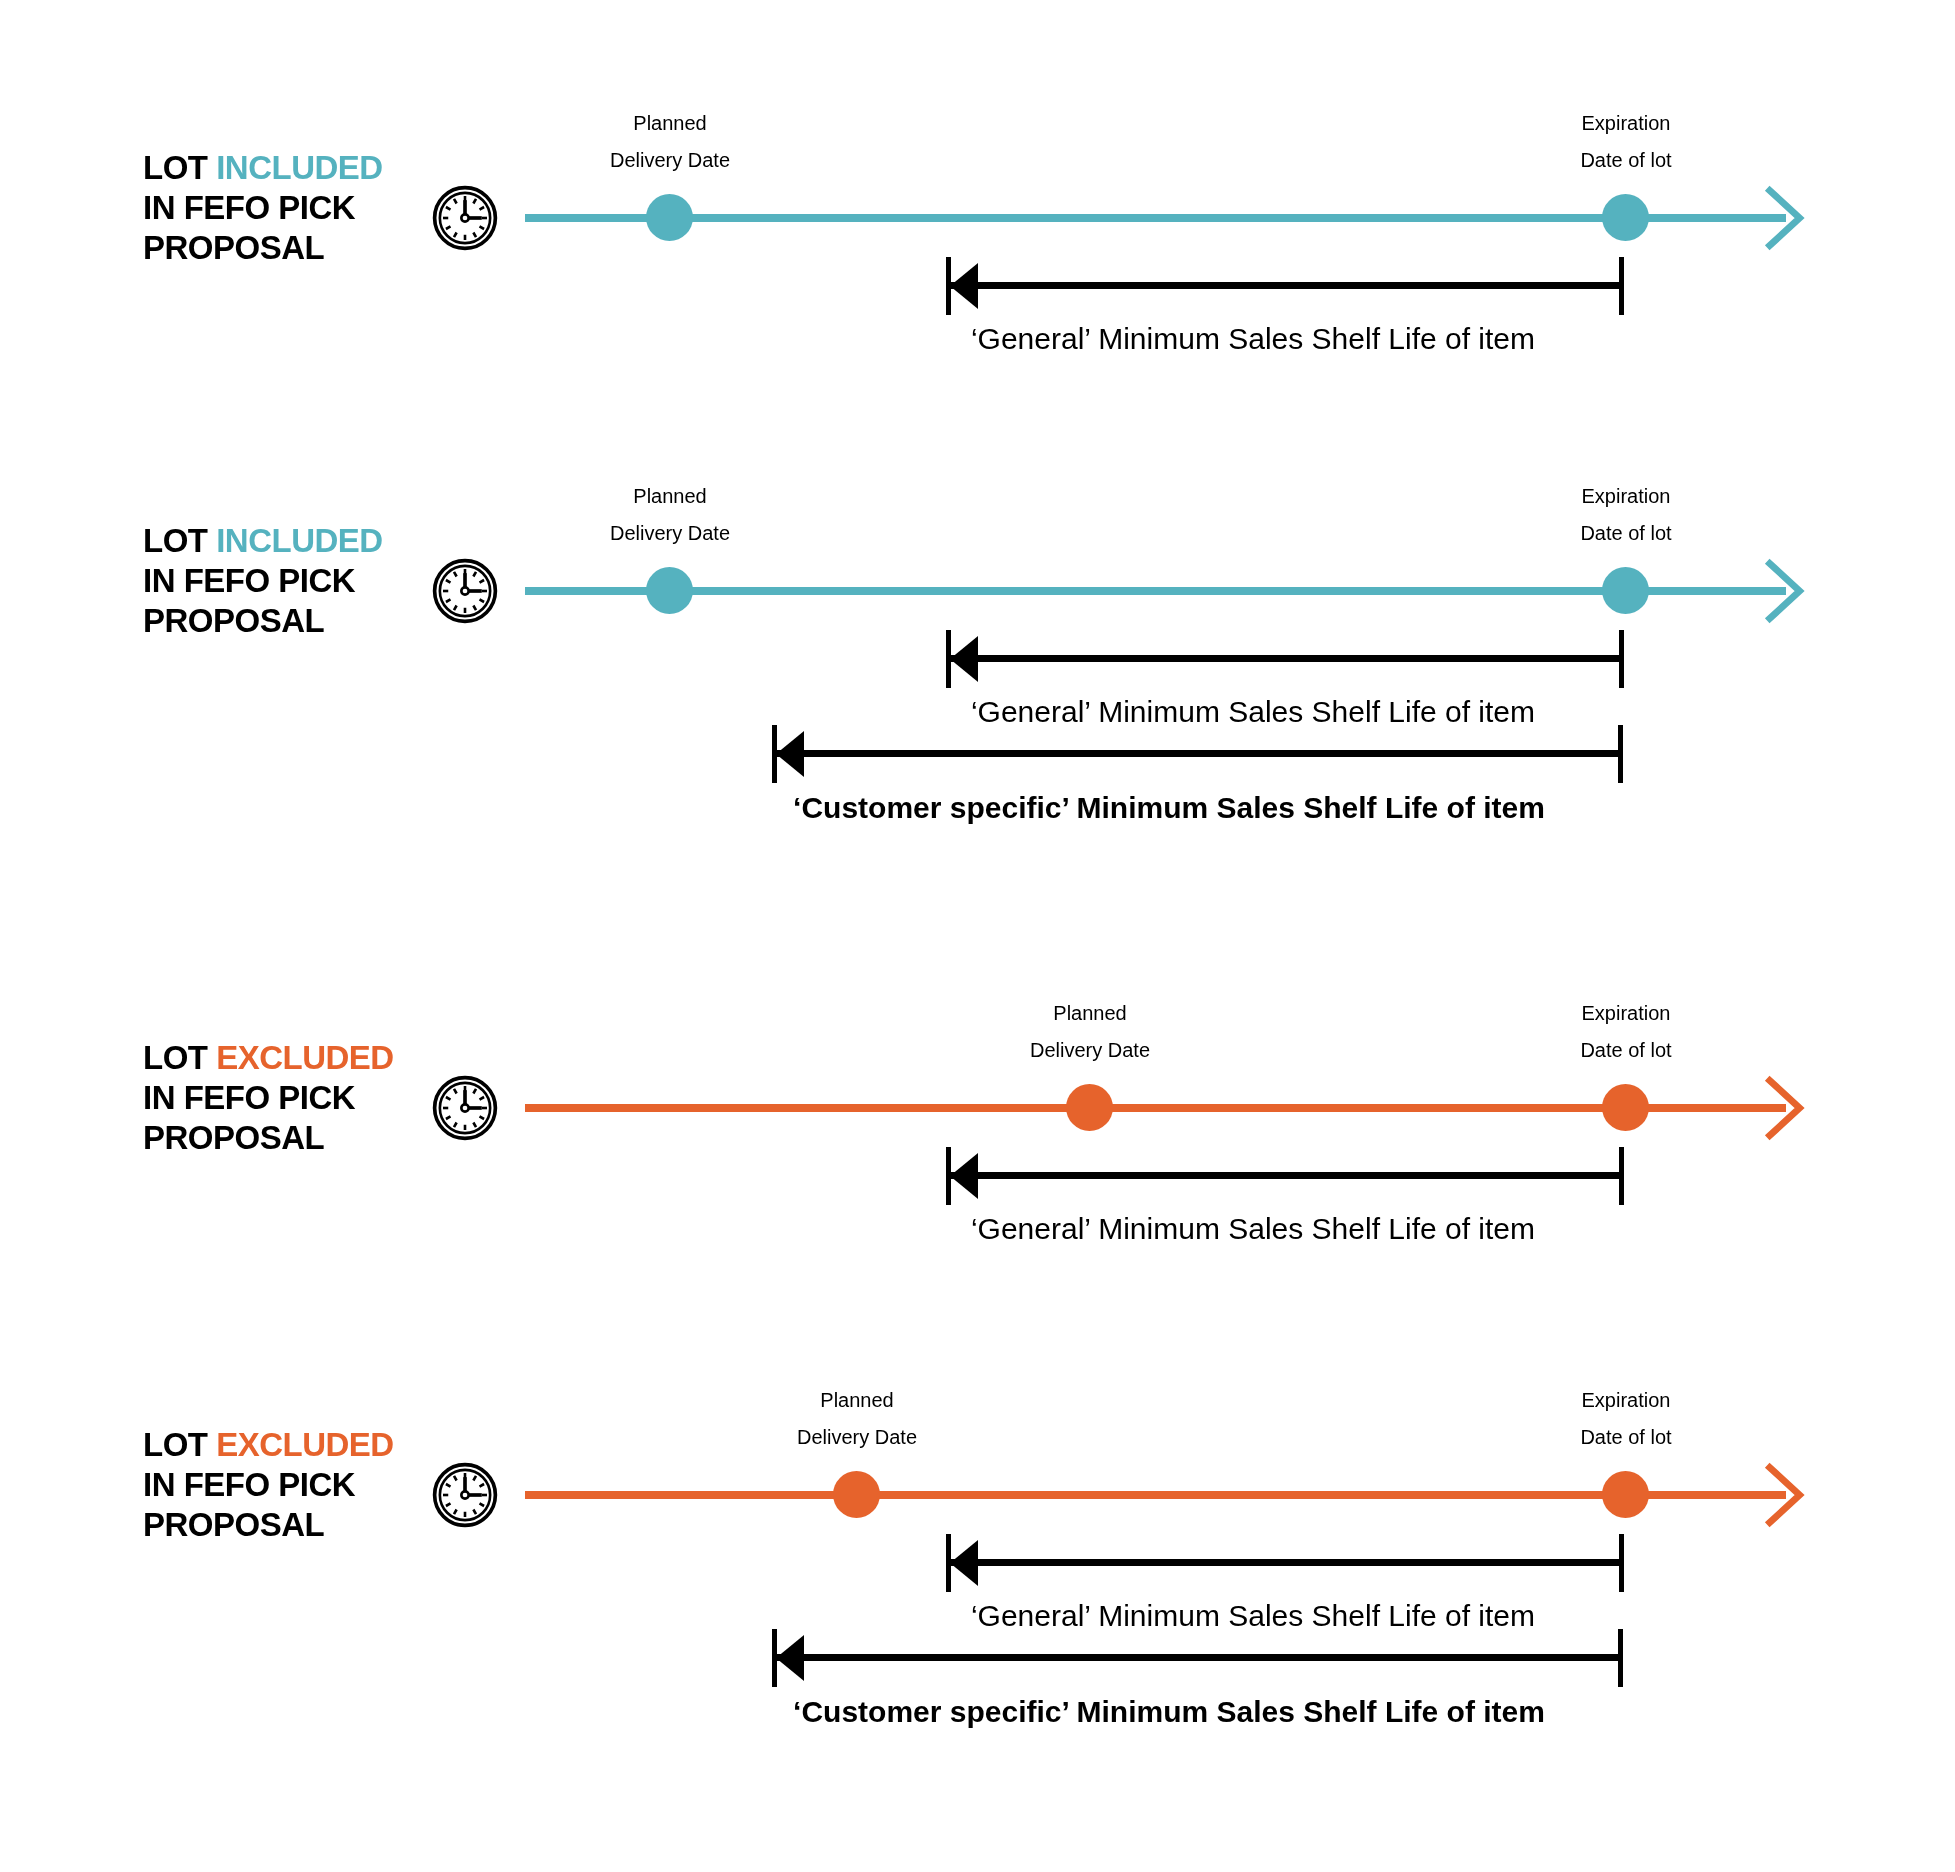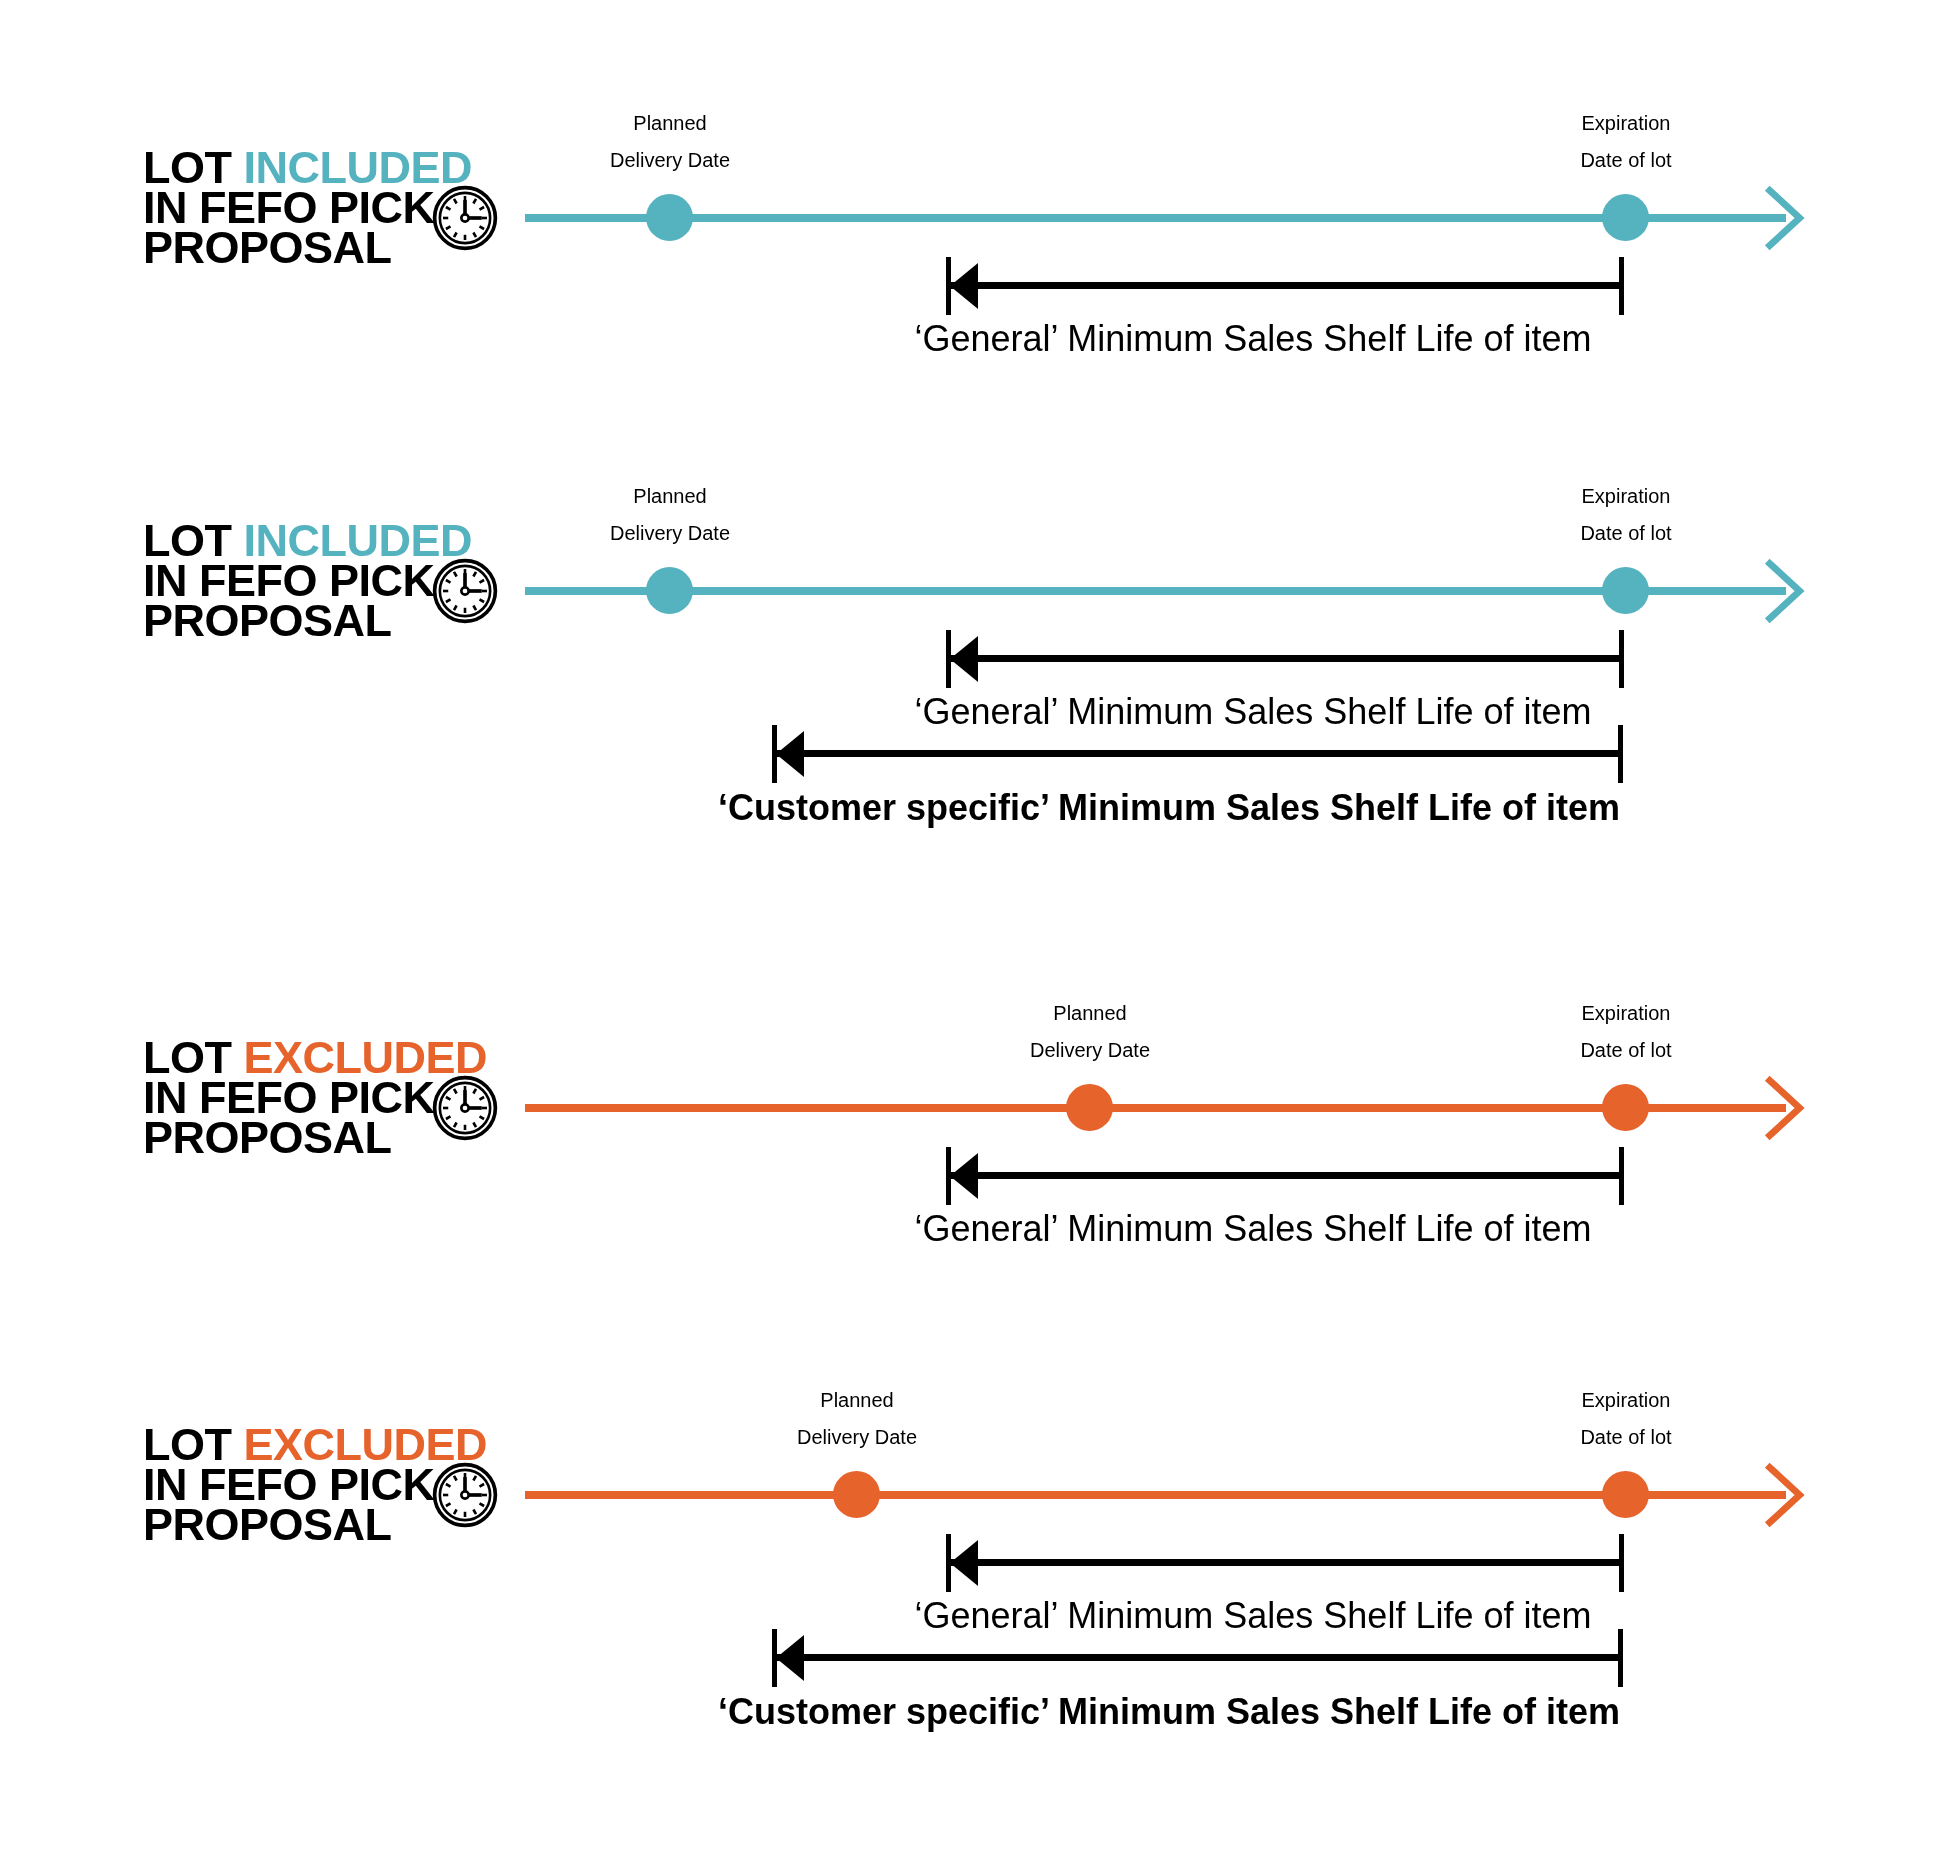--- a/index.html
+++ b/index.html
@@ -26,21 +26,21 @@
   .row-3 { top: 1108px; }
   .row-4 { top: 1495px; }
 
   
   .heading {
     position: absolute;
     left: 143px;
     top: -70px;
     margin: 0;
     font-weight: bold;
-    font-size: 45px;
+    font-size: 33px;
     line-height: 40px;
     letter-spacing: -0.5px;
     color: #000;
     white-space: nowrap;
   }
   .heading .hline { display: block; }
   .heading .status { color: var(--accent); }
 
   
   .clock {
@@ -120,21 +120,21 @@
     position: absolute;
     left: 5.3px;
     right: 2.1px;
     top: 25px;
     height: 7.4px;
     background: #000;
   }
   .m-label {
     position: absolute;
     transform: translateX(-50%);
-    font-size: 36px;
+    font-size: 30px;
     line-height: 37px;
     color: #000;
     white-space: nowrap;
   }
   .m-label.general  { left: 1253px; top: 102px; }
   .m-label.customer { left: 1169px; top: 198px; font-weight: bold; }
 </style>
 </head>
 <body>
 

